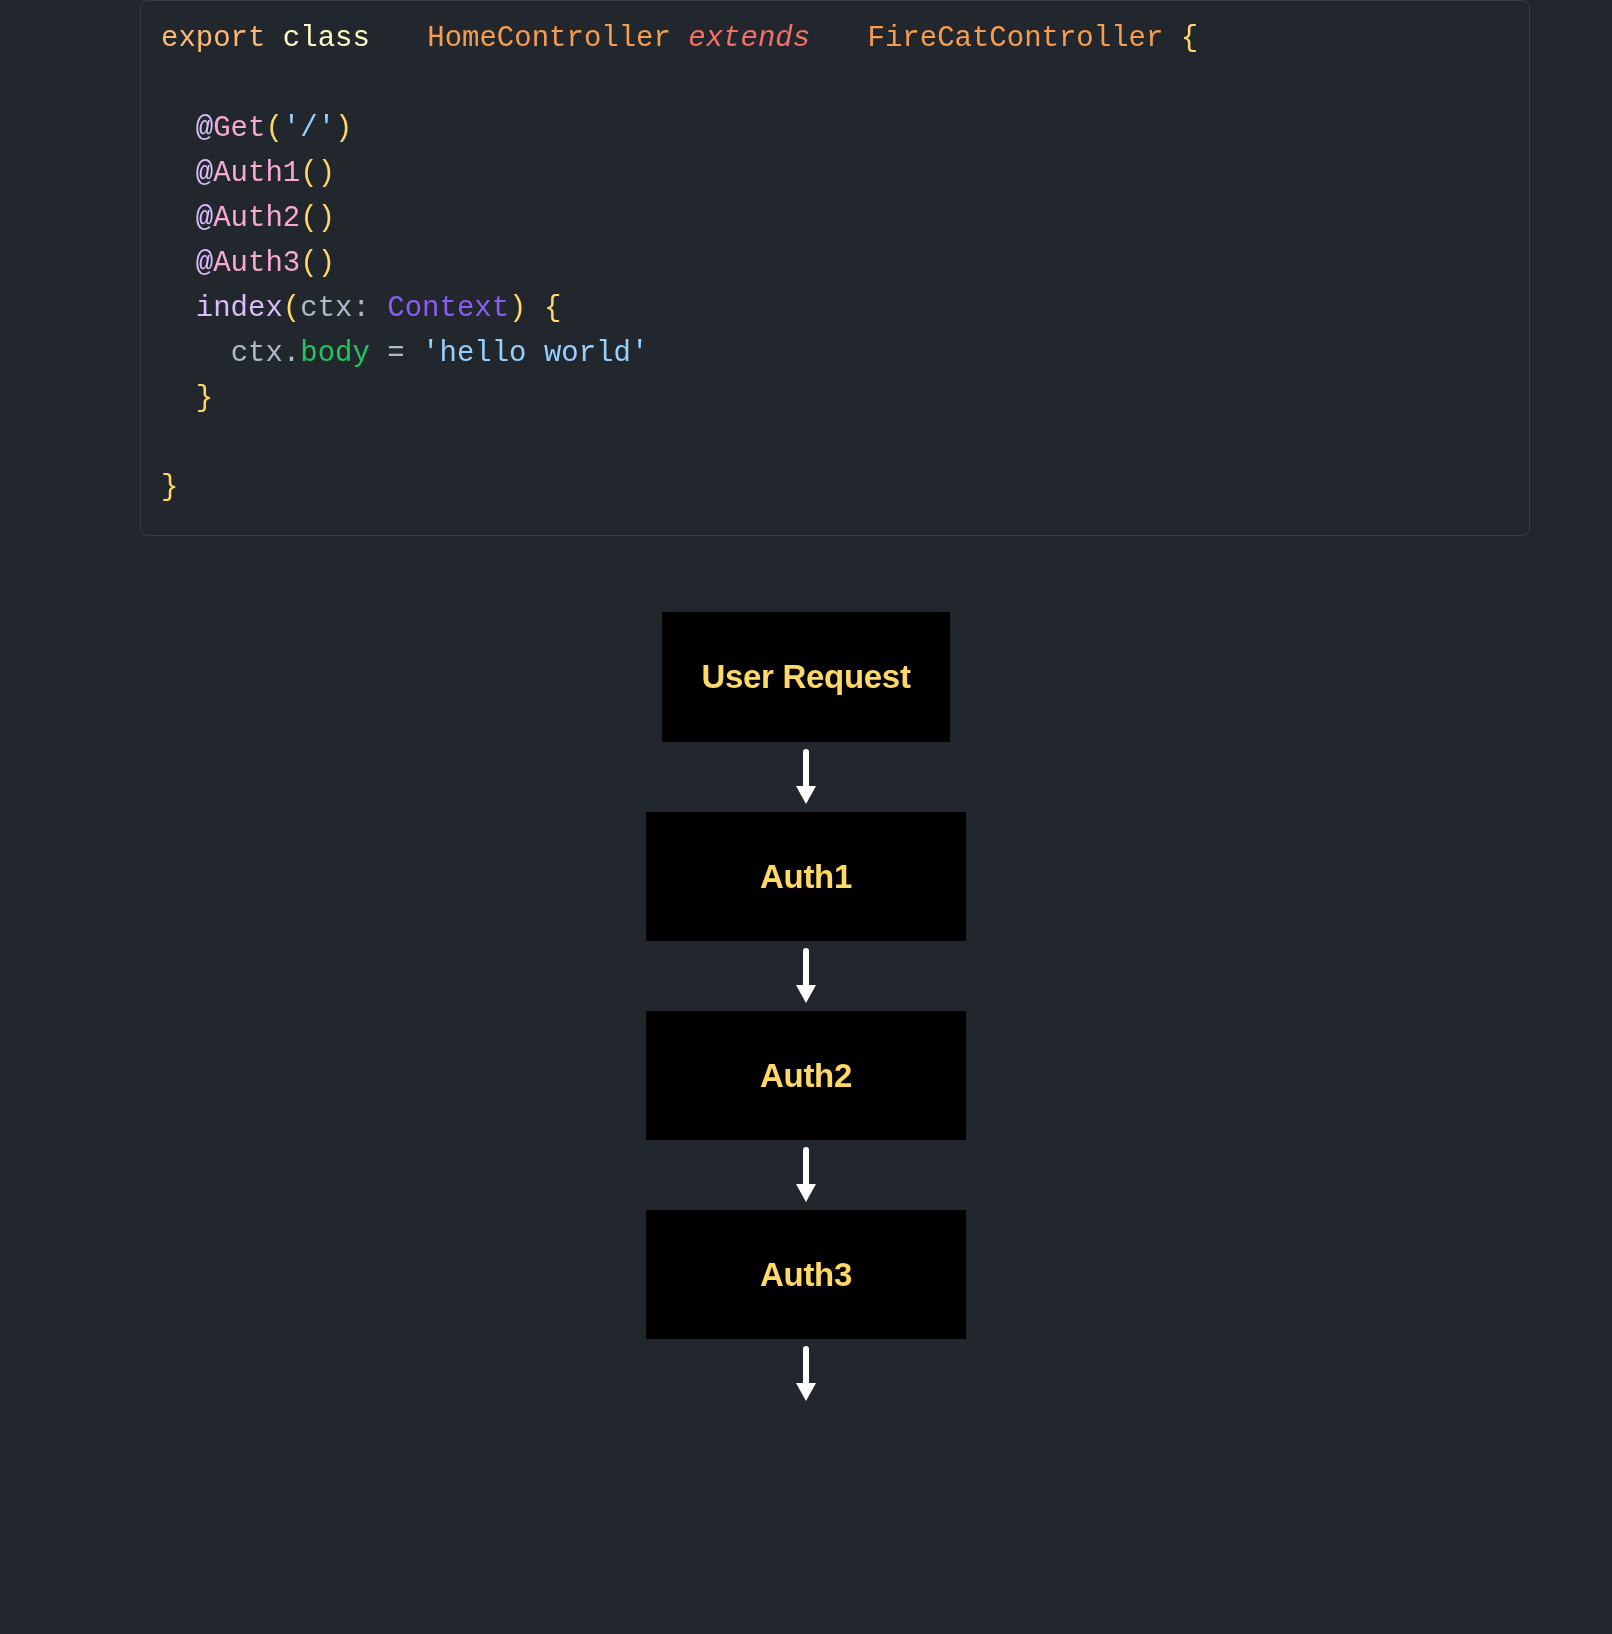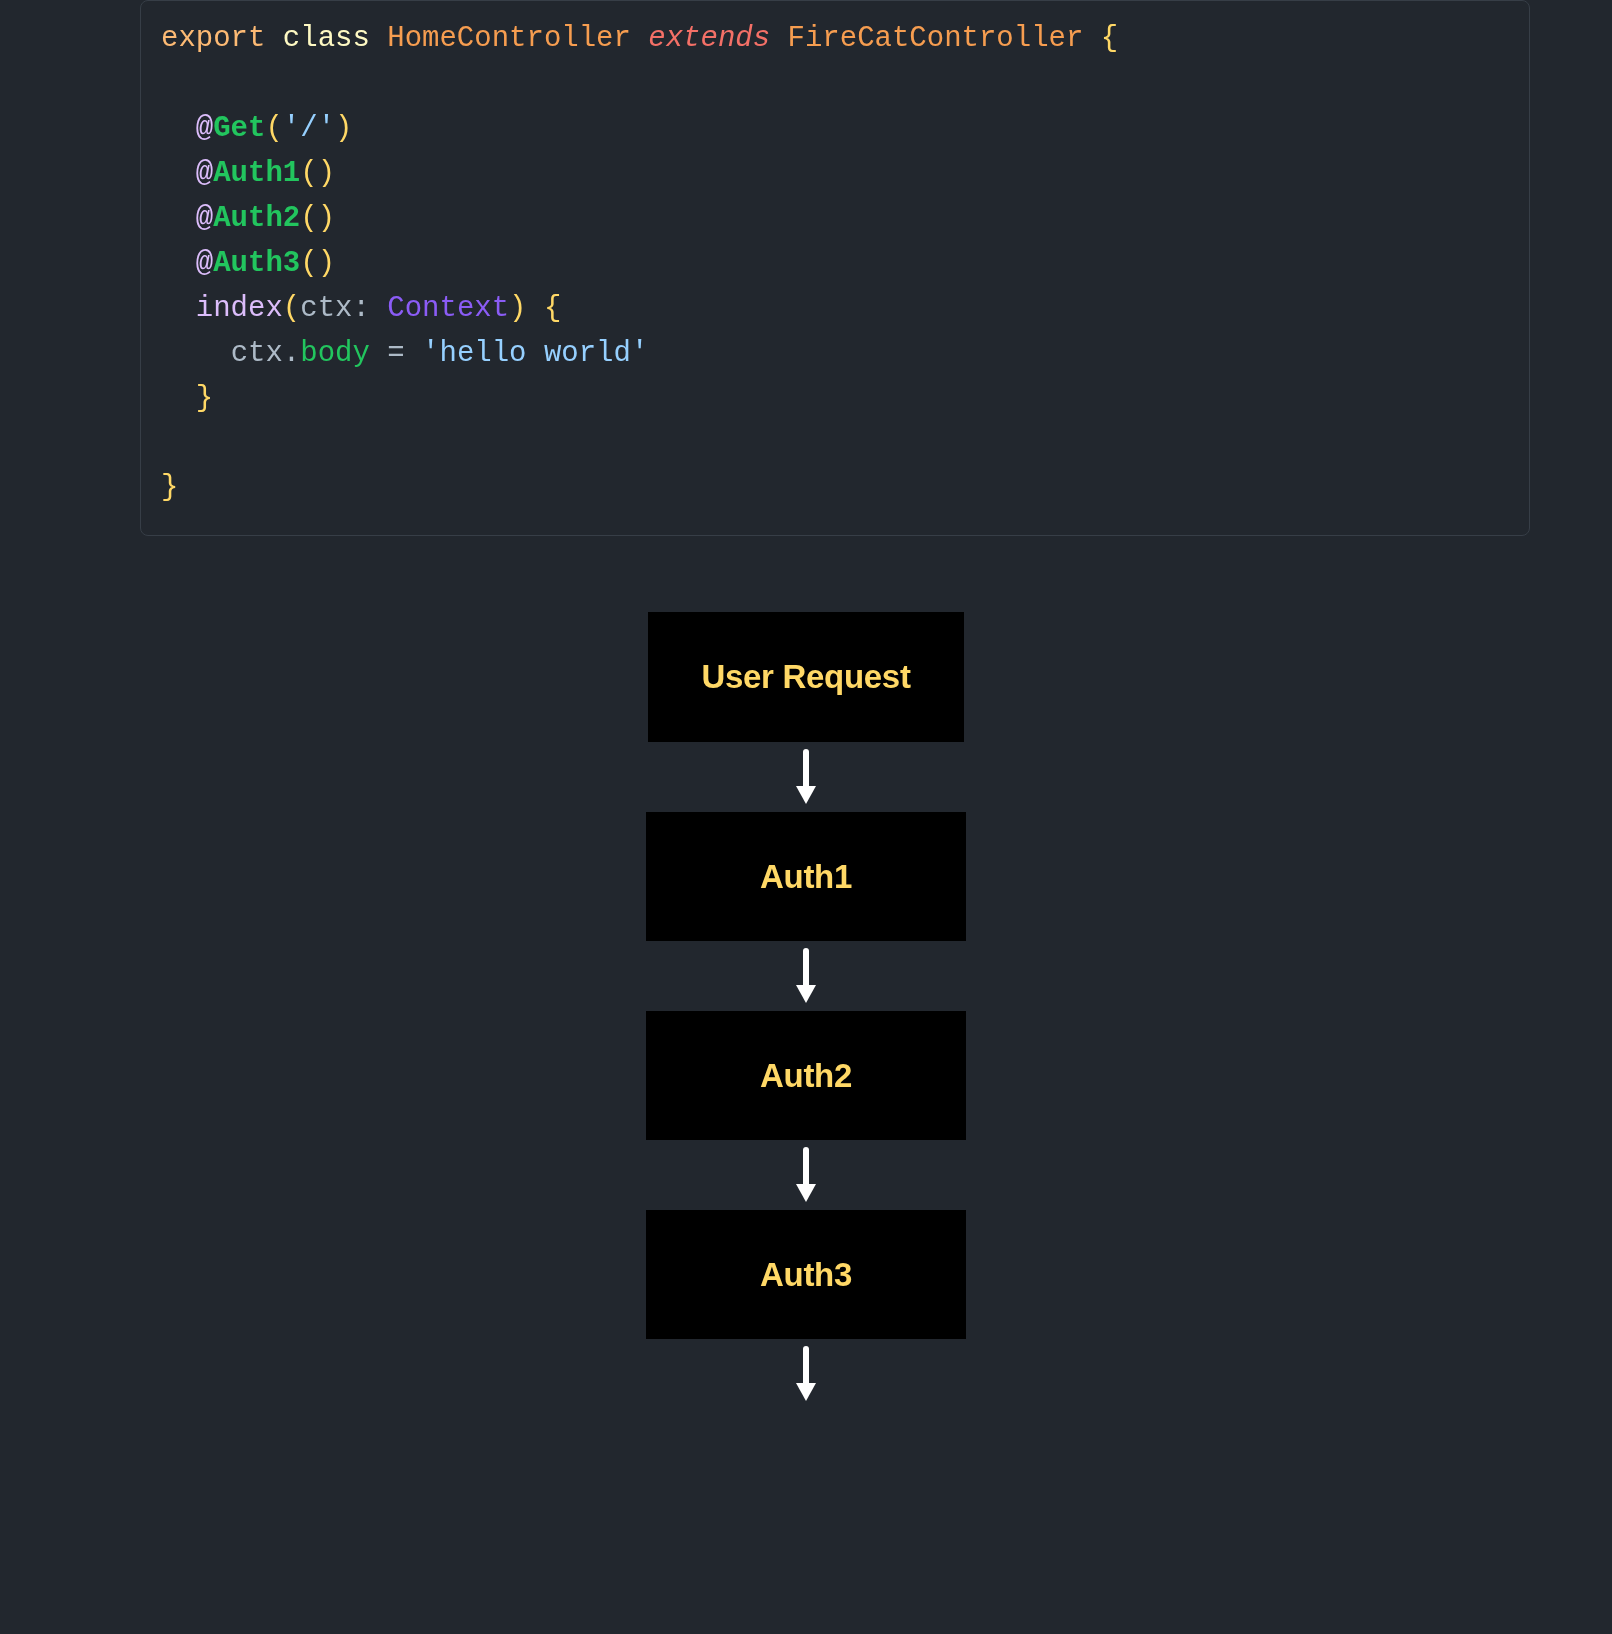--- a/index.html
+++ b/index.html
@@ -25,25 +25,25 @@
     font-family: "SFMono-Regular", Consolas, "Liberation Mono", Menlo, monospace;
     font-size: 29px;
     line-height: 1.55;
     color: #adbac7;
     padding: 16px 20px 24px 20px;
     white-space: pre;
     overflow: hidden;
   }
   .kw-export { color: #fdba74; }
   .kw-class { color: #fef9c3; }
-  .class-name { color: #f69d50; }
+  .class-name { color: #f69d50; margin-left: 40px; }
   .kw-extends { color: #f47067; font-style: italic; }
   .brace { color: #ffd866; }
   .decorator-at { color: #dcbdfb; }
-  .decorator-name { color: #22c55e; font-weight: bold; }
+  .decorator-name { color: #f9a8d4; }
   .paren { color: #ffd866; }
   .string { color: #96d0ff; }
   .method-name { color: #dcbdfb; }
   .param { color: #adbac7; }
   .type { color: #8b5cf6; }
   .prop { color: #22c55e; }
   .op { color: #adbac7; }
   .punct { color: #adbac7; }
 
   .diagram {
@@ -56,21 +56,21 @@
     background: #000000;
     color: #ffd866;
     font-weight: 600;
     display: flex;
     align-items: center;
     justify-content: center;
     font-size: 33px;
     letter-spacing: -0.3px;
   }
   .flow-box.wide {
-    width: 316px;
+    width: 288px;
     height: 130px;
   }
   .flow-box.narrow {
     width: 320px;
     height: 129px;
   }
   .arrow {
     display: flex;
     flex-direction: column;
     align-items: center;

